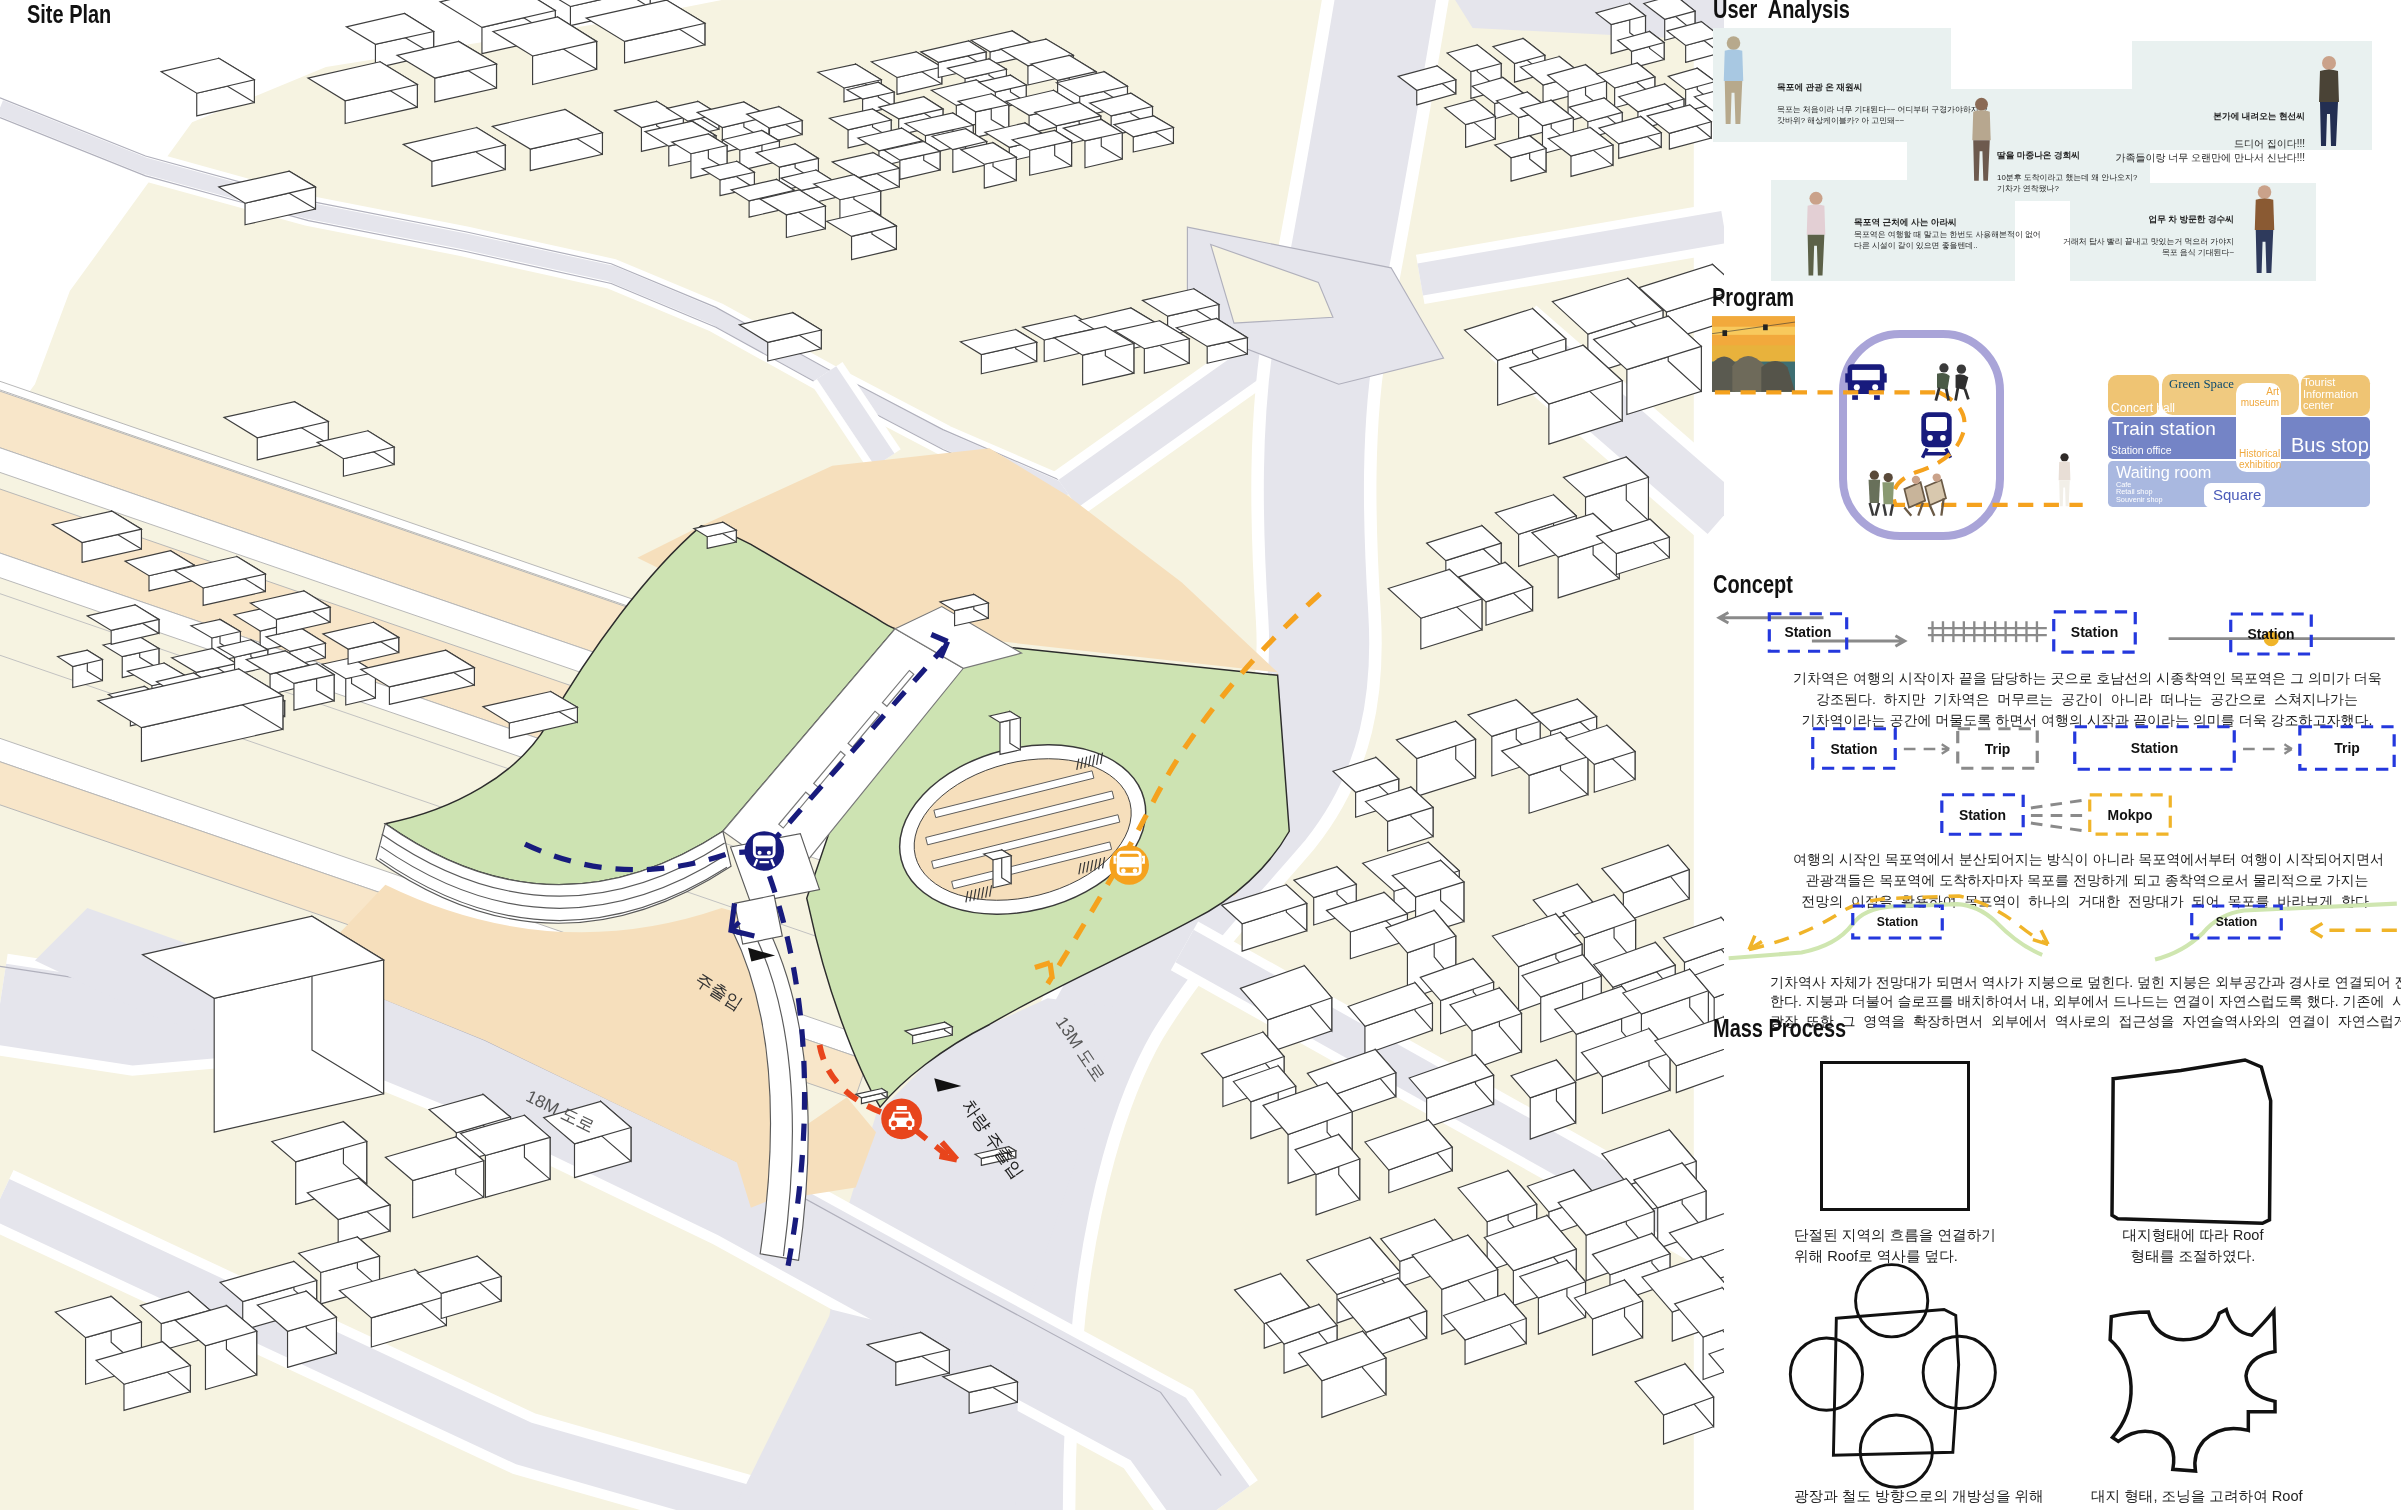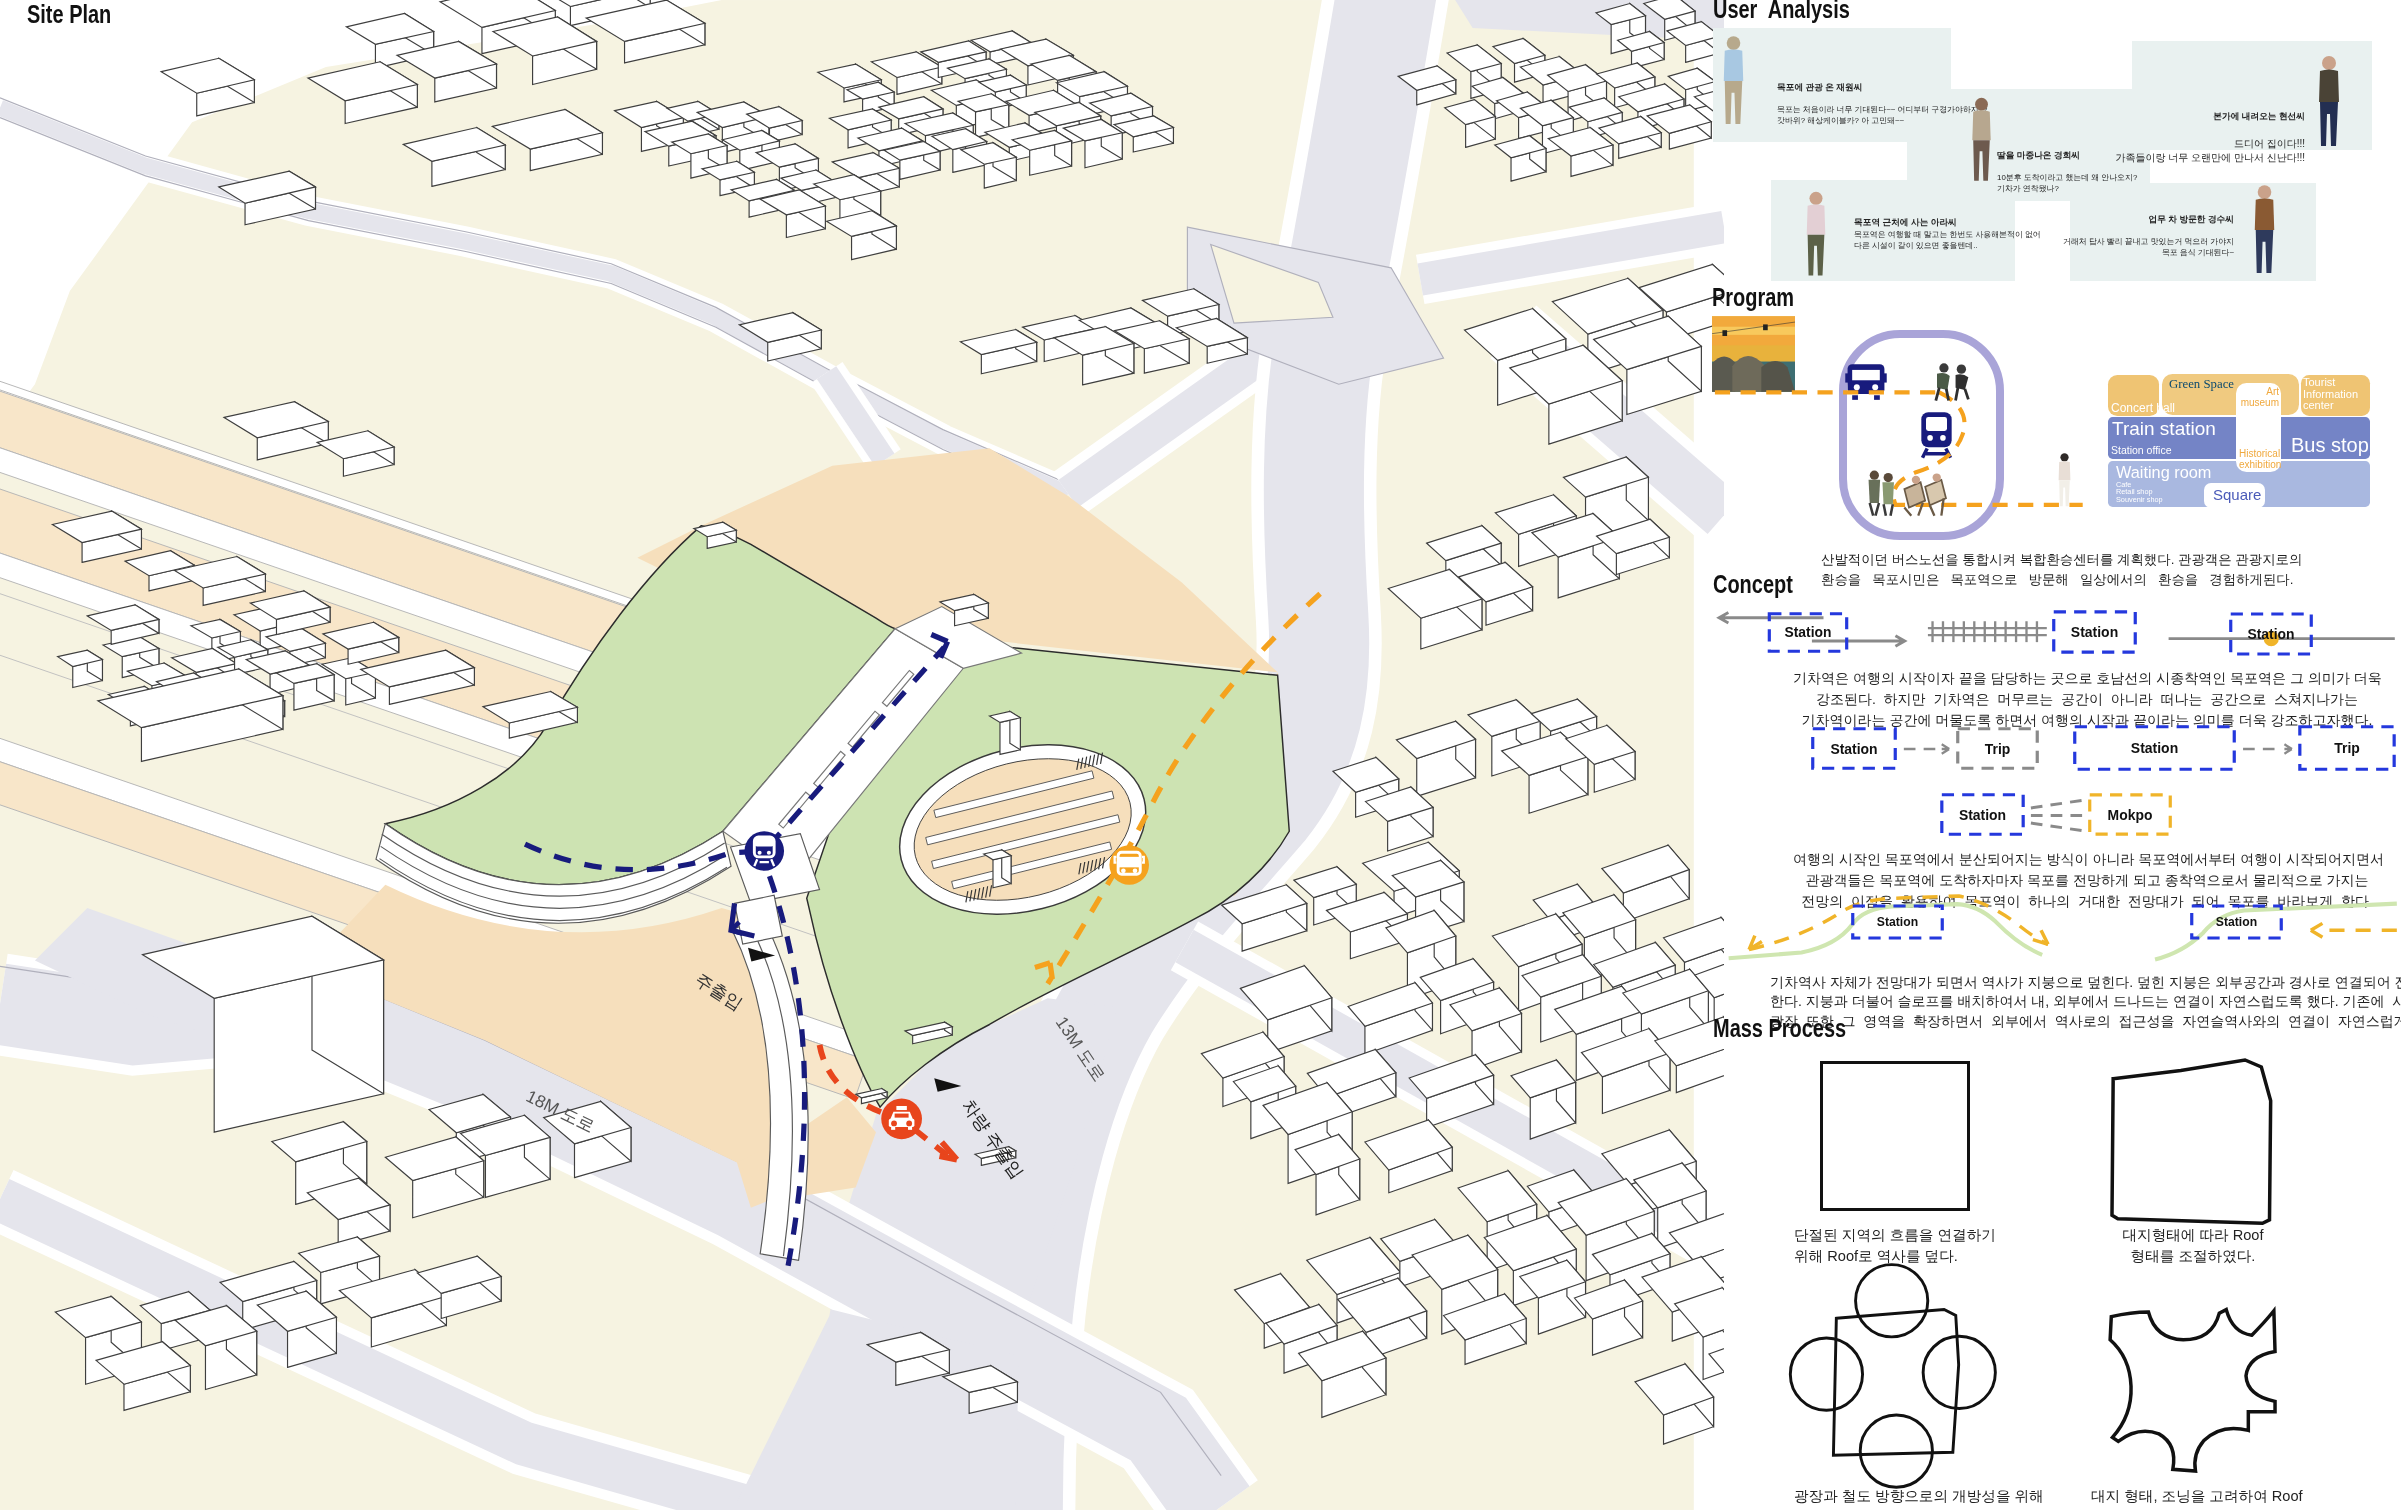--- a/index.html
+++ b/index.html
@@ -903,21 +903,20 @@
     <div style="position:absolute;left:2303px;top:377px;font-family:Liberation Sans,sans-serif;font-size:11px;color:#fff;font-weight:normal;text-align:left;line-height:1.05">Tourist<br>Information<br>center</div>
     <div style="position:absolute;left:2239px;top:386px;width:40px;font-family:Liberation Sans,sans-serif;font-size:10px;color:#f0a93e;font-weight:normal;text-align:right;line-height:1.1">Art<br>museum</div>
     <div style="position:absolute;left:2239px;top:448px;font-family:Liberation Sans,sans-serif;font-size:10px;color:#f0a93e;font-weight:normal;text-align:left;line-height:1.1">Historical<br>exhibition</div>
     <div style="position:absolute;left:2112px;top:419px;font-family:Liberation Sans,sans-serif;white-space:nowrap;font-size:19px;color:#fff;font-weight:normal;text-align:left;line-height:1.0">Train station</div>
     <div style="position:absolute;left:2111px;top:445px;font-family:Liberation Sans,sans-serif;white-space:nowrap;font-size:10.5px;color:#fff;font-weight:normal;text-align:left;line-height:1.0">Station office</div>
     <div style="position:absolute;left:2291px;top:435px;font-family:Liberation Sans,sans-serif;white-space:nowrap;font-size:20px;color:#fff;font-weight:normal;text-align:center;line-height:1.0">Bus stop</div>
     <div style="position:absolute;left:2116px;top:464px;font-family:Liberation Sans,sans-serif;white-space:nowrap;font-size:16.3px;color:#fff;font-weight:normal;text-align:left;line-height:1.0">Waiting room</div>
     <div style="position:absolute;left:2116px;top:481px;font-family:Liberation Sans,sans-serif;font-size:7.3px;color:#fff;font-weight:normal;text-align:left;line-height:1.0">Cafe<br>Retail shop<br>Souvenir shop</div>
     <div style="position:absolute;left:2213px;top:487px;font-family:Liberation Sans,sans-serif;white-space:nowrap;font-size:15px;color:#4a5ab8;font-weight:normal;text-align:right;line-height:1.0">Square</div>
     <div style="position:absolute;left:2288px;top:508px;font-family:Liberation Sans,sans-serif;white-space:nowrap;font-size:15px;color:#fff;font-weight:normal;text-align:left;line-height:1.0">Ticket office</div>
-    <div style="position:absolute;left:1821px;top:550px;width:431px;font-family:Liberation Sans,sans-serif;white-space:nowrap;font-size:13.4px;color:#222;font-weight:normal;text-align:center;line-height:1.5">산발적이던 버스노선을 통합시켜 복합환승센터를 계획했다. 관광객은 관광지로의<br>환승을&nbsp;&nbsp;&nbsp;목포시민은&nbsp;&nbsp;&nbsp;목포역으로&nbsp;&nbsp;&nbsp;방문해&nbsp;&nbsp;&nbsp;일상에서의&nbsp;&nbsp;&nbsp;환승을&nbsp;&nbsp;&nbsp;경험하게된다.</div>
     <div style="position:absolute;left:1713px;top:570px;font-family:Liberation Sans,sans-serif;font-weight:bold;font-size:25.6px;color:#111;white-space:nowrap;transform:scaleX(0.78);transform-origin:left top">Concept</div>
     <svg style="position:absolute;left:1712px;top:605px" width="687" height="58" viewBox="0 0 1180 100">
 <path d="M190,22 L10,22 M26,13 L10,22 L26,31" stroke="#8a8a8a" stroke-width="5" fill="none"></path>
 <path d="M170,62 L330,62 M314,53 L330,62 L314,71" stroke="#8a8a8a" stroke-width="5" fill="none"></path>
 <path d="M370,40 L575,40 M370,52 L575,52" stroke="#8a8a8a" stroke-width="4"></path>
 <g stroke="#8a8a8a" stroke-width="4">
         <line x1="378" y1="28" x2="378" y2="64"></line>
         <line x1="396" y1="28" x2="396" y2="64"></line>
         <line x1="414" y1="28" x2="414" y2="64"></line>
         <line x1="432" y1="28" x2="432" y2="64"></line>

